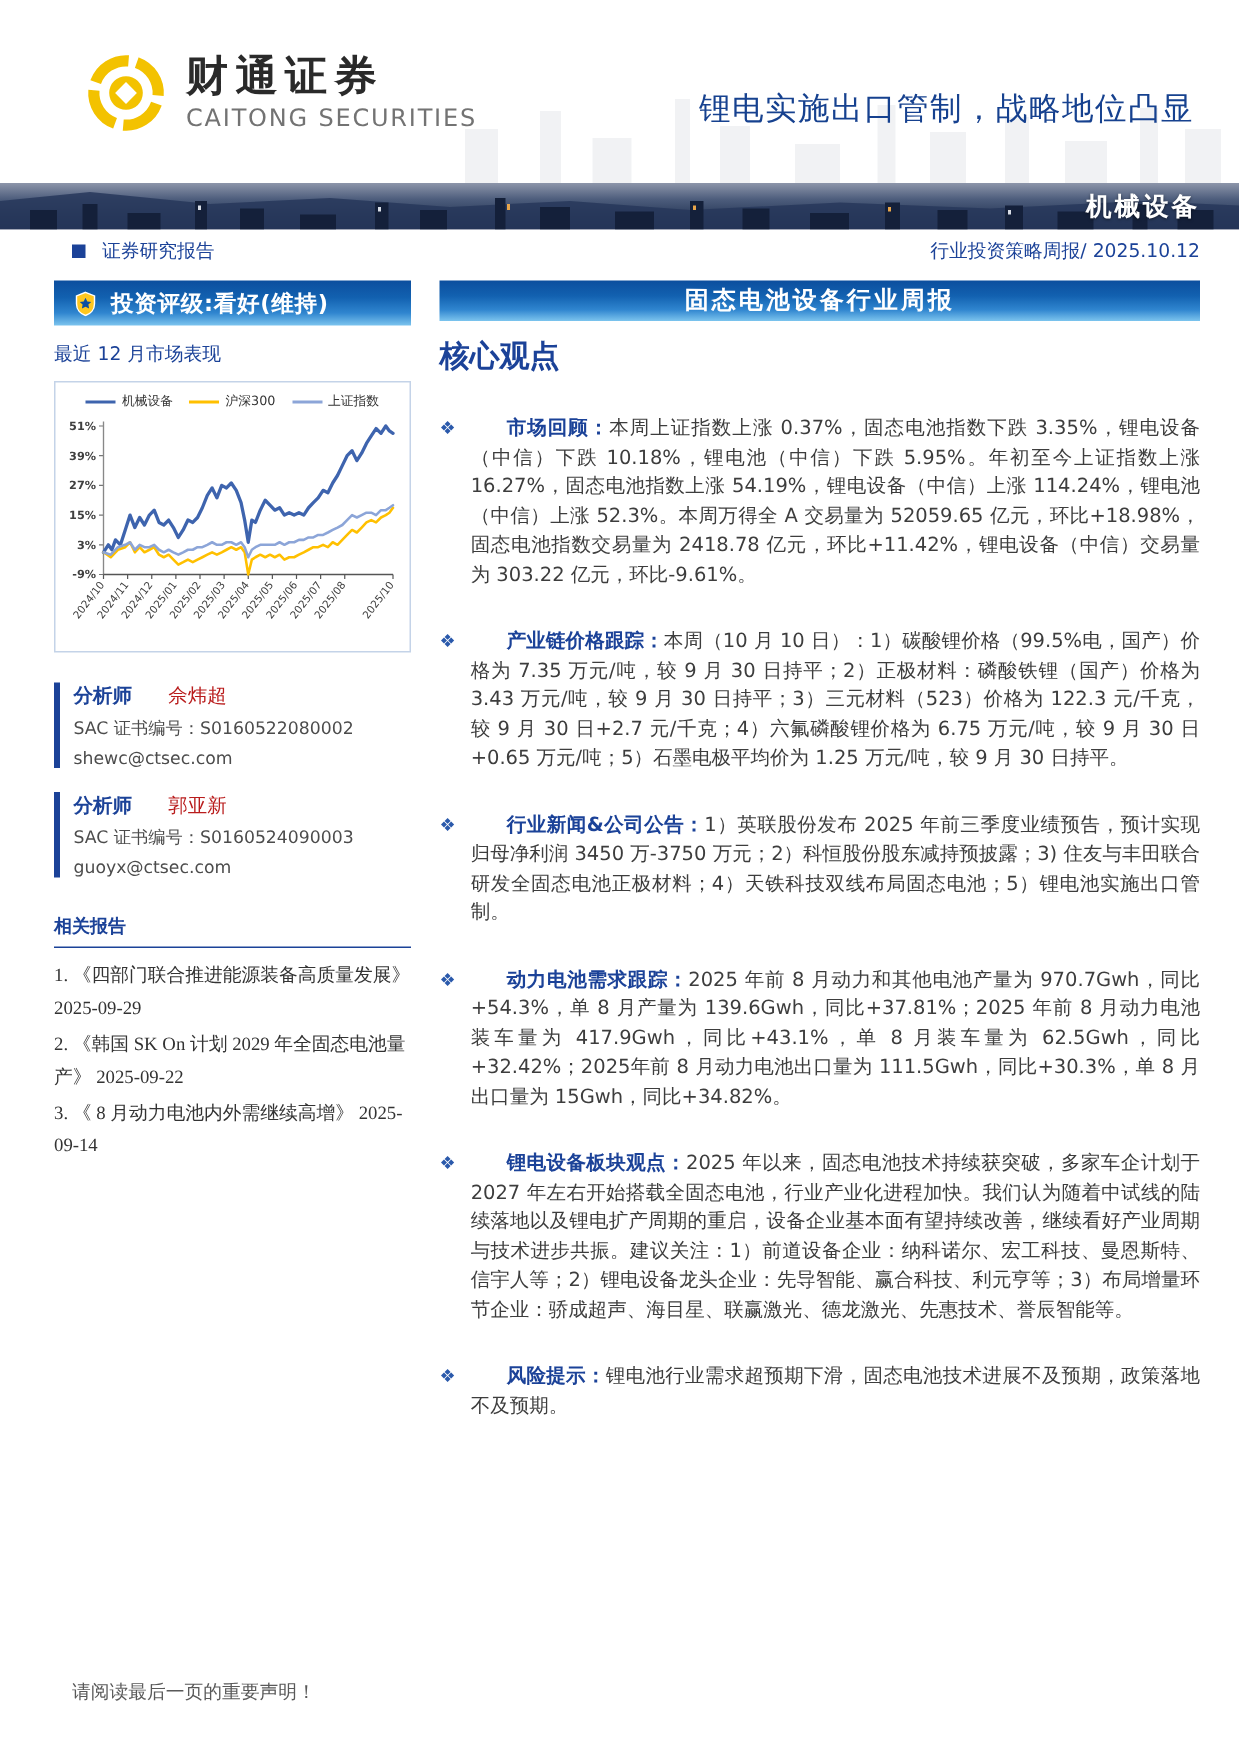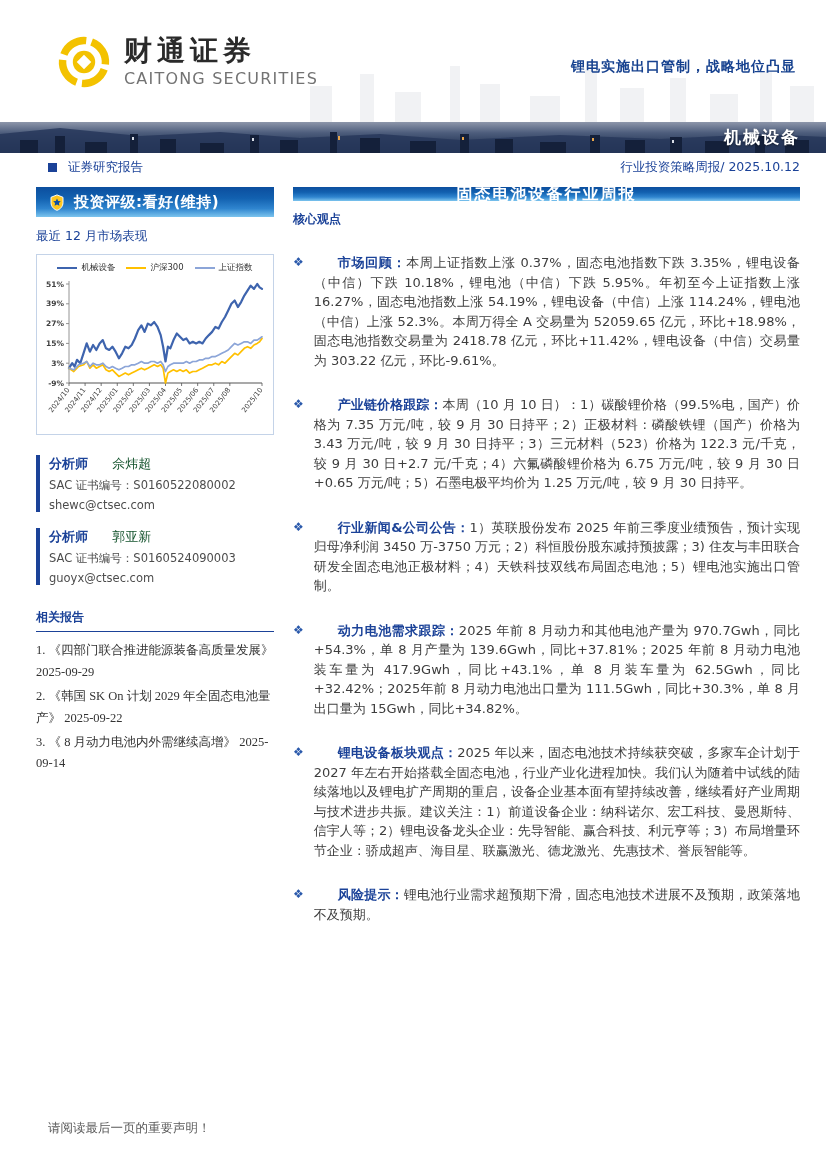--- a/index.html
+++ b/index.html
@@ -7,21 +7,21 @@
     width:826px;height:1169px;position:relative;overflow:hidden;
     background:#ffffff;
     font-family:"DejaVu Sans","Liberation Sans",sans-serif;
     -webkit-font-smoothing:antialiased;
   }
   
   .logo-wrap{position:absolute;left:56px;top:34px;display:flex;align-items:center;gap:12px;}
   .logo-mark{width:56px;height:56px;}
   .logo-cn{font-family:"DejaVu Serif","Liberation Serif",serif;font-size:28px;font-weight:bold;color:#2a2a2a;letter-spacing:5px;line-height:1;}
   .logo-en{font-size:16px;color:#737373;letter-spacing:1.2px;margin-top:4px;}
-  .report-title{position:absolute;right:30px;top:58px;font-size:14px;font-weight:bold;color:#16418f;letter-spacing:1px;}
+  .report-title{position:absolute;right:30px;top:58px;font-size:21px;font-weight:normal;color:#16418f;letter-spacing:1px;}
   .wm-sky{position:absolute;left:300px;top:56px;width:526px;height:66px;opacity:0.10;}
   
   .banner{position:absolute;left:0;top:122px;width:826px;height:31px;}
   .banner svg{position:absolute;left:0;top:0;width:100%;height:100%;}
   .banner-label{position:absolute;right:26px;top:0;height:31px;display:flex;align-items:center;
     color:#ffffff;font-size:17px;font-weight:bold;letter-spacing:2px;text-shadow:0 1px 2px rgba(0,0,0,.5);}
   
   .subrow{position:absolute;left:48px;right:26px;top:159px;display:flex;justify-content:space-between;align-items:center;}
   .subrow .left{display:flex;align-items:center;gap:11px;color:#1b4298;font-size:12.5px;}
   .sq{width:9px;height:9px;background:#1b4298;display:inline-block;}
@@ -35,30 +35,30 @@
   .chart-title{margin-top:11px;color:#1b4298;font-size:12.5px;}
   .chart-box{margin-top:9px;border:1px solid #c4d3e8;padding:7px 2px 2px 2px;background:#fff;}
   .legend{display:flex;justify-content:center;align-items:center;gap:11px;margin-bottom:2px;}
   .legend .item{display:flex;align-items:center;gap:4px;font-size:8.5px;color:#333;}
   .legend .swatch{width:20px;height:2px;display:inline-block;}
   
   .analysts{margin-top:20px;}
   .analyst{border-left:4px solid #1b4298;padding-left:9px;margin-bottom:16px;}
   .analyst .row1{font-size:13px;}
   .analyst .role{color:#1b4298;font-weight:bold;}
-  .analyst .name{color:#14532d;margin-left:20px;}
+  .analyst .name{color:#b91c1c;margin-left:20px;}
   .analyst .sac,.analyst .email{font-size:11.5px;color:#4c4c4c;margin-top:5px;}
   
   .related{margin-top:24px;}
   .related .title{color:#1b4298;font-weight:bold;font-size:12px;padding-bottom:5px;border-bottom:1.5px solid #1b4298;}
   .related ul{list-style:none;margin:8px 0 0 0;padding:0;font-family:Liberation Serif, serif;}
   .related li{font-size:12.5px;color:#333;line-height:1.75;margin-bottom:2px;}
   
-  .section-bar{height:14px;display:flex;align-items:center;justify-content:center;color:#fff;font-weight:bold;font-size:16px;letter-spacing:2px;}
-  .core-title{margin-top:10px;color:#1b4298;font-weight:bold;font-size:12px;}
+  .section-bar{height:27px;display:flex;align-items:center;justify-content:center;color:#fff;font-weight:bold;font-size:16px;letter-spacing:2px;}
+  .core-title{margin-top:10px;color:#1b4298;font-weight:bold;font-size:20px;}
   .bullets{margin-top:2px;}
   .bullet{display:flex;gap:10px;margin-top:25px;}
   .bullet .dia{color:#2a59ab;font-size:12px;line-height:19.5px;flex:0 0 auto;}
   .bullet p{margin:0;font-size:13px;line-height:19.5px;color:#3d3d3d;text-align:justify;}
   .b-label{font-weight:bold;color:#1b4298;margin-left:24px;}
   
   .footer{position:absolute;left:48px;top:1120px;font-size:12.5px;color:#595959;}
 </style>
 </head>
 <body>

